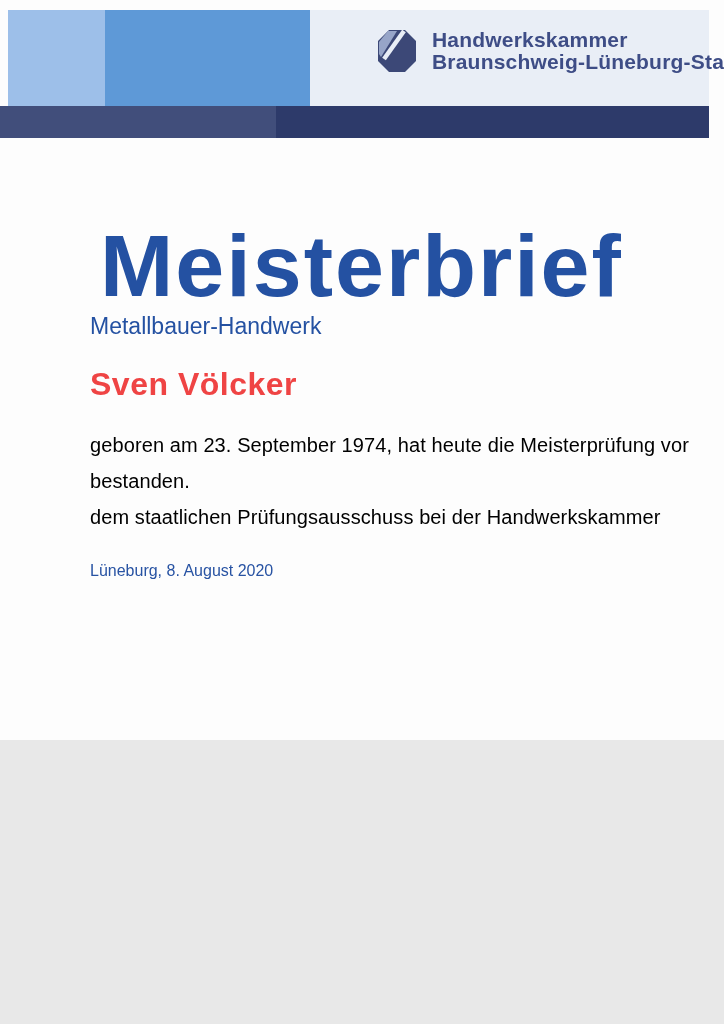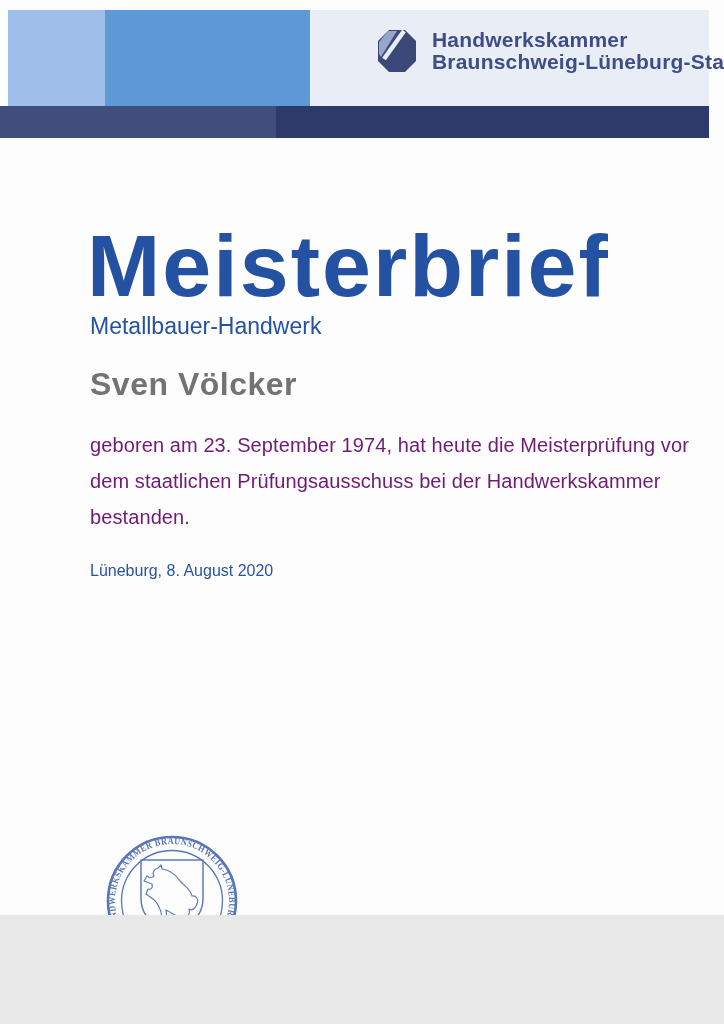--- a/index.html
+++ b/index.html
@@ -1,17 +1,17 @@
 <!DOCTYPE html>
 <html><head>
 <meta charset="utf-8">
 <style>
   html,body { margin:0; padding:0; background:#e8e8e8; }
   .page {
-    position:relative; width:724px; height:915px; margin:0 auto;
+    position:relative; width:724px; height:740px; margin:0 auto;
     background:#fdfdfd; overflow:hidden;
     font-family:"Liberation Sans", sans-serif;
   }
 
   
   .header-band { position:absolute; top:10px; left:8px; width:701px; height:96px; display:flex; }
   .block-light  { width:97px;  background:#9dbfe9; }
   .block-medium { width:205px; background:#5e99d7; }
   .header-pale  { flex:1; background:#e9eef6; position:relative; }
 
@@ -22,36 +22,36 @@
     font-size:21px; font-weight:600; line-height:21.5px;
     color:#3e4d86; letter-spacing:0.2px; white-space:nowrap;
   }
 
   .header-bar { position:absolute; top:106px; left:0; width:709px; height:32px; display:flex; }
   .bar-left  { width:276px; background:#414e7b; }
   .bar-right { flex:1;      background:#2d3a6a; }
 
   
   .doc-title {
-    position:absolute; left:87px; top:222px;
+    position:absolute; left:100px; top:222px;
     font-size:88px; font-weight:bold; line-height:1;
     color:#2451a2; letter-spacing:2px; white-space:nowrap;
   }
   .doc-trade {
     position:absolute; left:90px; top:313px;
     font-size:23px; font-weight:normal; color:#2451a2; white-space:nowrap;
   }
   .doc-name {
     position:absolute; left:90px; top:366px;
-    font-size:32px; font-weight:bold; color:#737373;
+    font-size:32px; font-weight:bold; color:#ef4444;
     letter-spacing:0.5px; white-space:nowrap;
   }
   .doc-body {
     position:absolute; left:90px; top:427px; width:570px;
-    font-size:20px; line-height:36px; color:#701a75; letter-spacing:0.1px;
+    font-size:20px; line-height:36px; color:#000000; letter-spacing:0.1px;
   }
   .doc-body span { display:block; white-space:nowrap; }
   .doc-date {
     position:absolute; left:90px; top:562px;
     font-size:16px; color:#2853a3; white-space:nowrap;
   }
 
   
   .seal-svg { position:absolute; left:97px; top:826px; opacity:0.93; }
   .seal-ring-text {
@@ -90,22 +90,22 @@
     <div class="bar-left"></div>
     <div class="bar-right"></div>
   </div>
 
   <div class="doc-title">Meisterbrief</div>
   <div class="doc-trade">Metallbauer-Handwerk</div>
   <div class="doc-name">Sven Völcker</div>
 
   <div class="doc-body">
     <span>geboren am 23. September 1974, hat heute die Meisterprüfung vor</span>
+    <span>bestanden.</span>
     <span>dem staatlichen Prüfungsausschuss bei der Handwerkskammer</span>
-    <span>bestanden.</span>
   </div>
 
   <div class="doc-date">Lüneburg, 8. August 2020</div>
 
   <svg class="seal-svg" width="150" height="150" viewBox="0 0 150 150">
     <g>
       <circle cx="75" cy="75" r="64" fill="none" stroke="#4c6cb4" stroke-width="2.6"></circle>
       <circle cx="75" cy="75" r="50.5" fill="none" stroke="#4c6cb4" stroke-width="1.3"></circle>
     </g>
 

